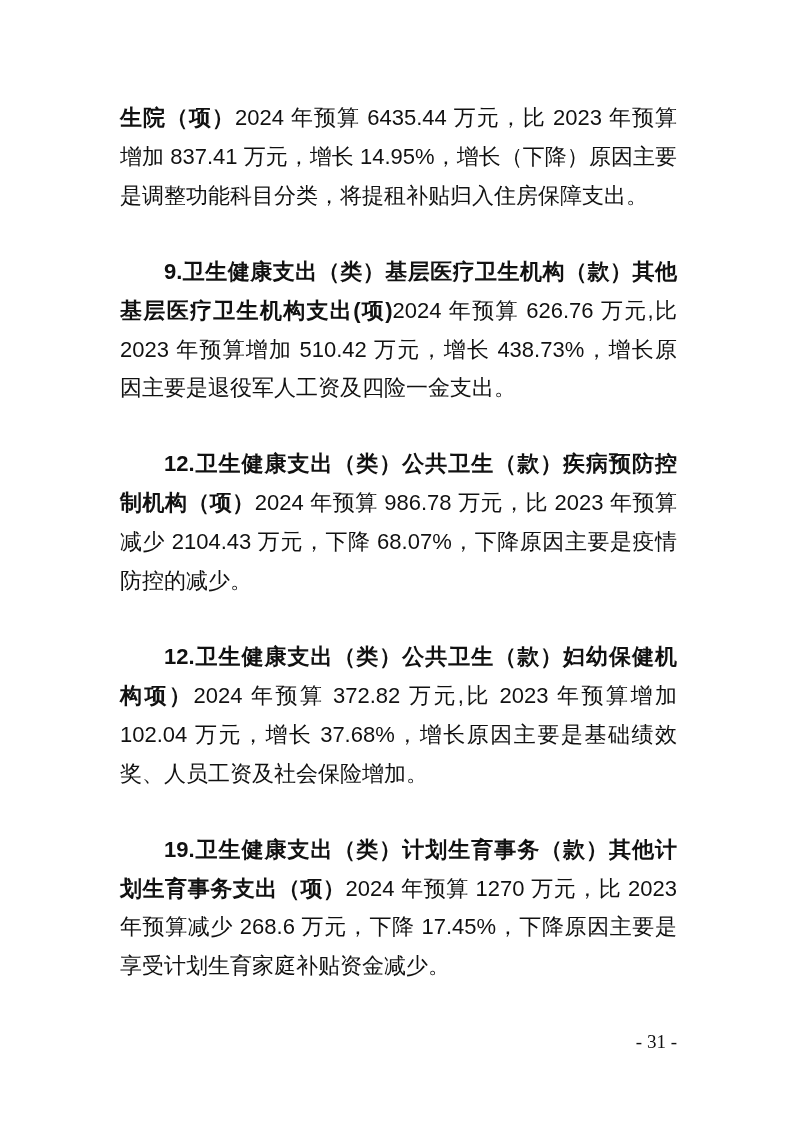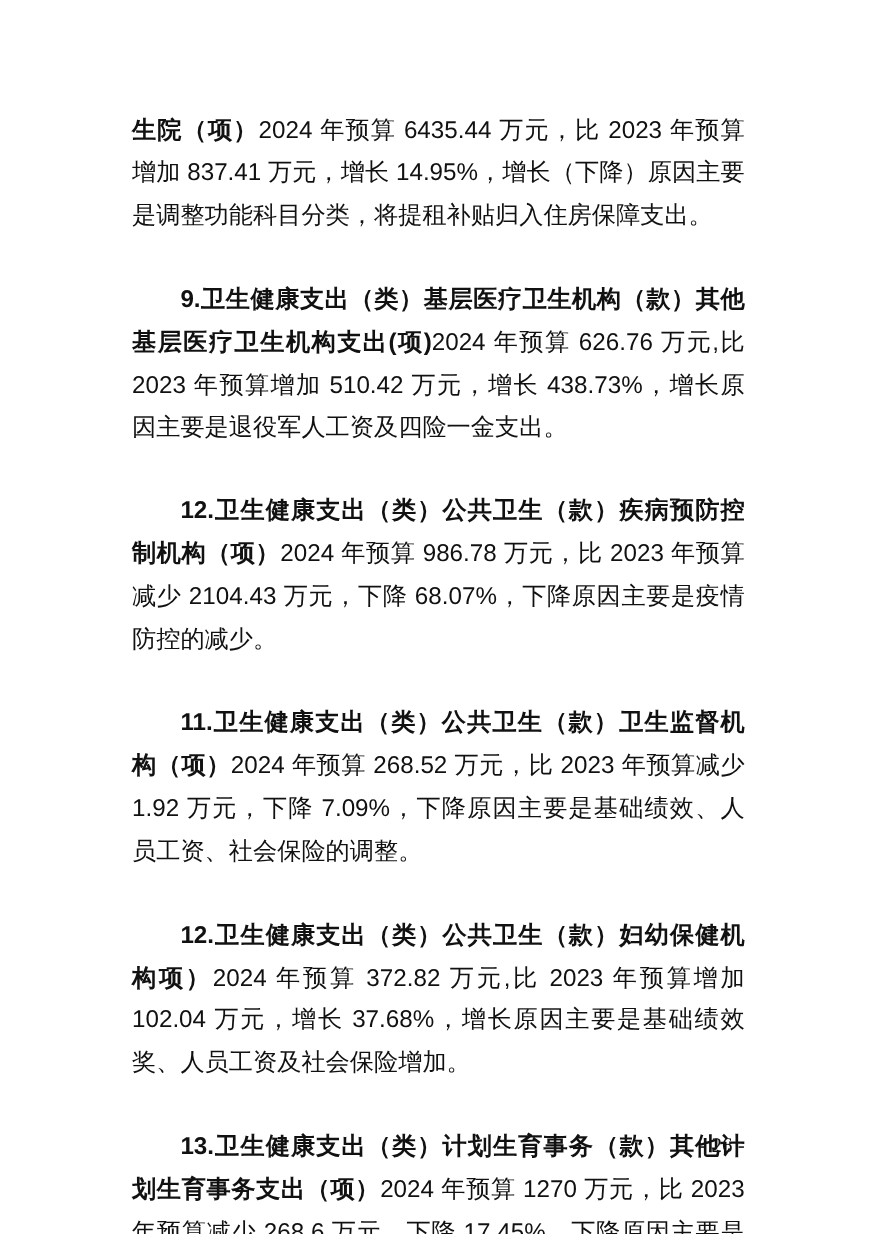--- a/index.html
+++ b/index.html
@@ -57,23 +57,22 @@
 
 <div class="page">
   <div class="content">
 
     <p class="para"><span class="head">生院（项）</span><span class="body-text">2024 年预算 6435.44 万元，比 2023 年预算增加 837.41 万元，增长 14.95%，增长（下降）原因主要是调整功能科目分类，将提租补贴归入住房保障支出。</span></p>
 
     <p class="para indent"><span class="head">9.卫生健康支出（类）基层医疗卫生机构（款）其他基层医疗卫生机构支出(项)</span><span class="body-text">2024 年预算 626.76 万元,比 2023 年预算增加 510.42 万元，增长 438.73%，增长原因主要是退役军人工资及四险一金支出。</span></p>
 
     <p class="para indent"><span class="head">12.卫生健康支出（类）公共卫生（款）疾病预防控制机构（项）</span><span class="body-text">2024 年预算 986.78 万元，比 2023 年预算减少 2104.43 万元，下降 68.07%，下降原因主要是疫情防控的减少。</span></p>
 
-    <p class="para indent"><span class="head">11.卫生健康支出（类）公共卫生（款）卫生监督机构（项）</span><span class="body-text">2024 年预算 268.52 万元，比 2023 年预算减少 1.92 万元，下降 7.09%，下降原因主要是基础绩效、人员工资、社会保险的调整。</span></p>
 
     <p class="para indent"><span class="head">12.卫生健康支出（类）公共卫生（款）妇幼保健机构项）</span><span class="body-text">2024 年预算 372.82 万元,比 2023 年预算增加 102.04 万元，增长 37.68%，增长原因主要是基础绩效奖、人员工资及社会保险增加。</span></p>
 
-    <p class="para indent"><span class="head">13.卫生健康支出（类）计划生育事务（款）其他计划生育事务支出（项）</span><span class="body-text">2024 年预算 1270 万元，比 2023 年预算减少 268.6 万元，下降 17.45%，下降原因主要是享受计划生育家庭补贴资金减少。</span></p>
+    <p class="para indent"><span class="head">19.卫生健康支出（类）计划生育事务（款）其他计划生育事务支出（项）</span><span class="body-text">2024 年预算 1270 万元，比 2023 年预算减少 268.6 万元，下降 17.45%，下降原因主要是享受计划生育家庭补贴资金减少。</span></p>
 
 
   </div>
 
-  <div class="footer">- 26 -</div>
+  <div class="footer">- 31 -</div>
 </div>
 
 </body></html>

